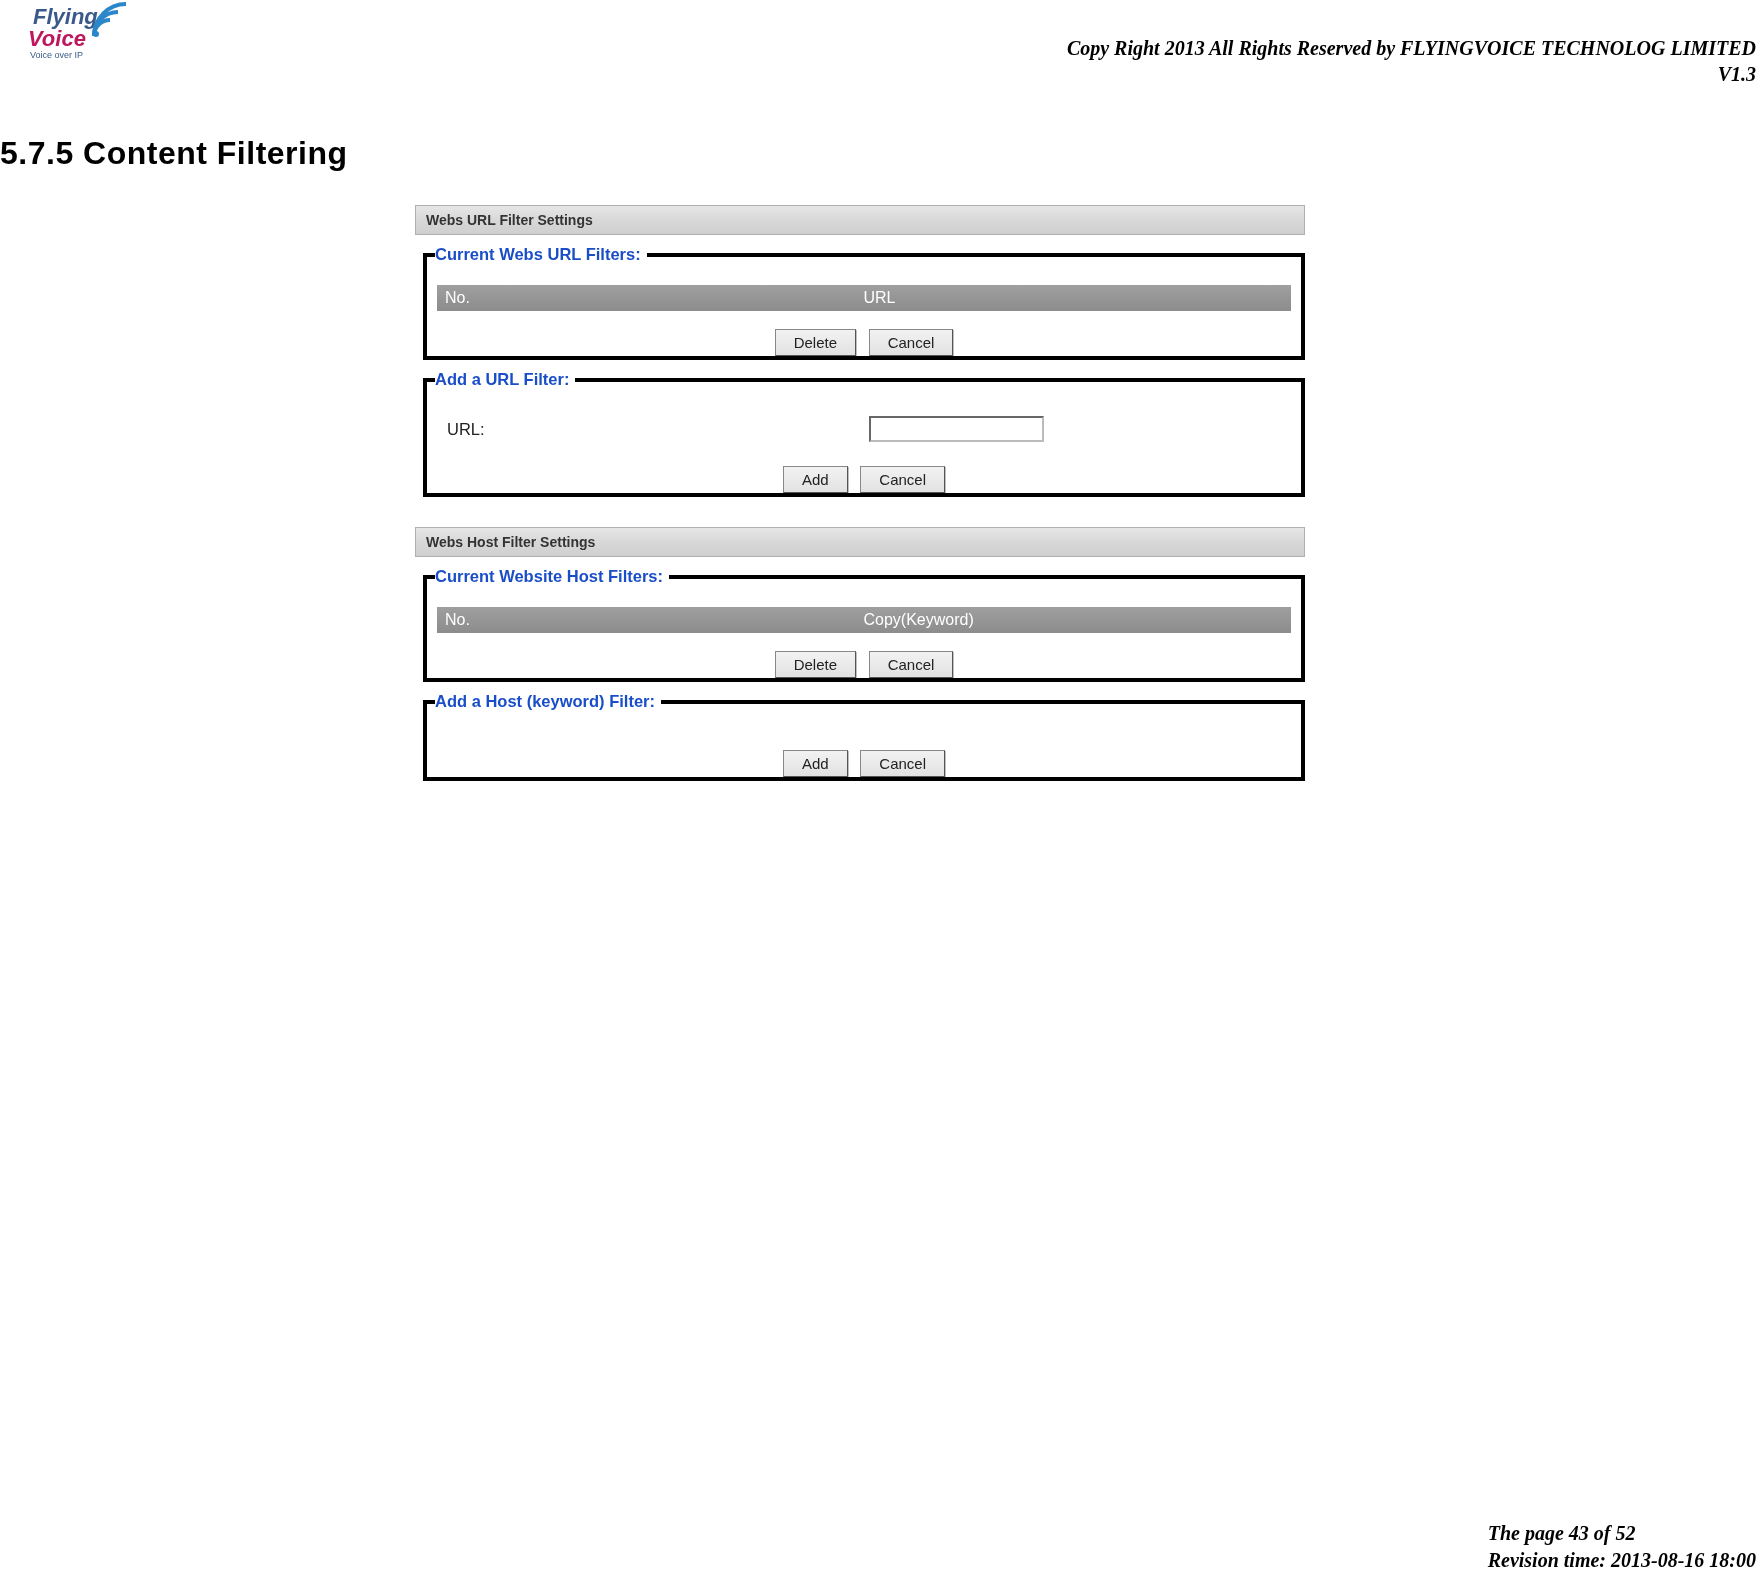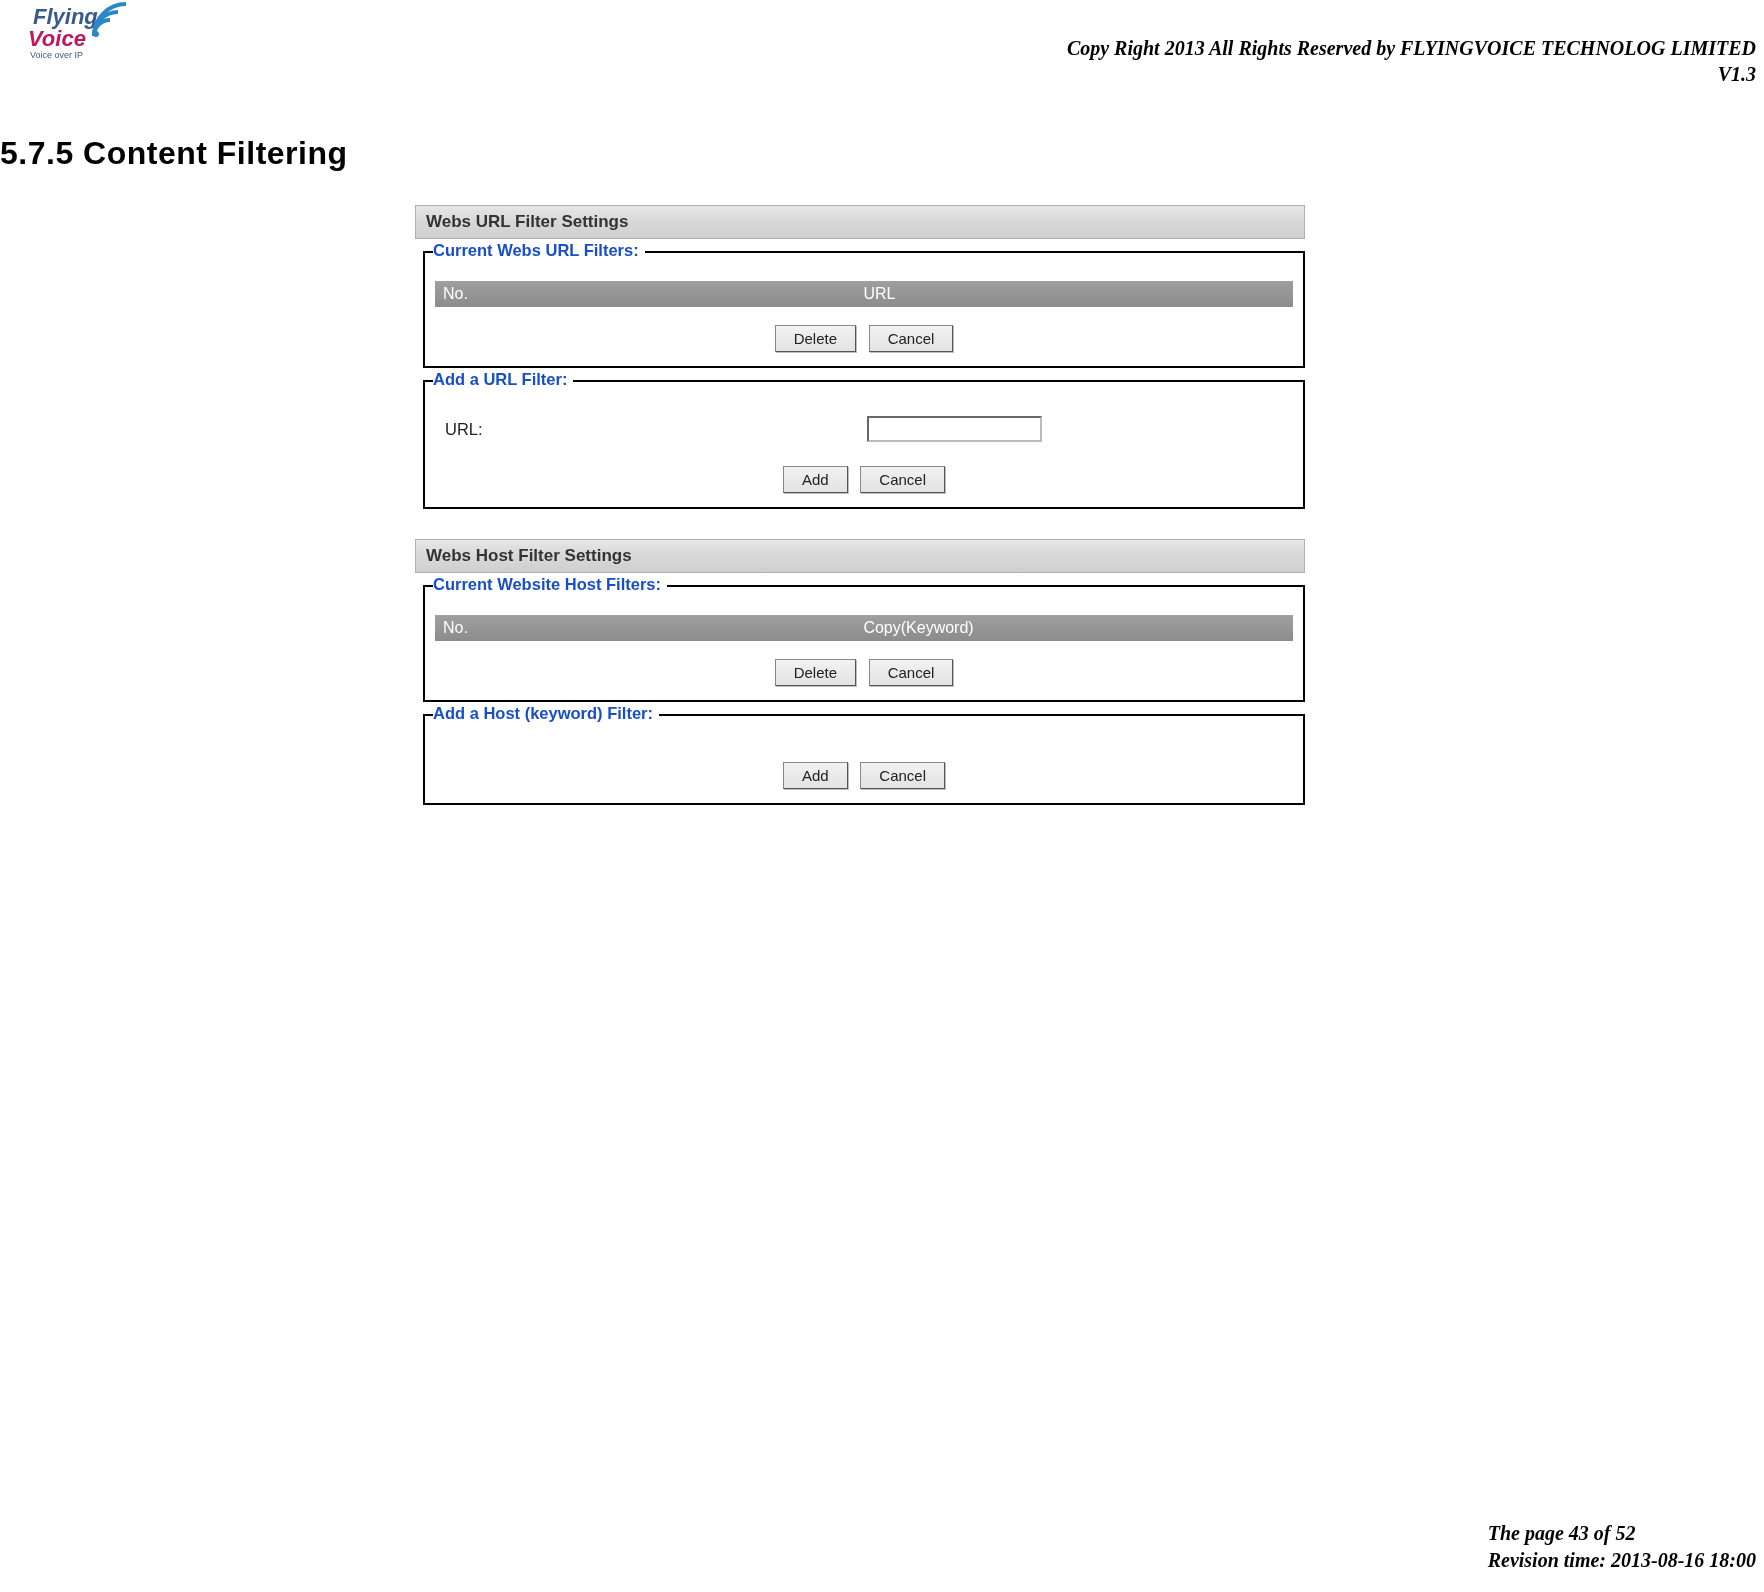--- a/index.html
+++ b/index.html
@@ -78,27 +78,27 @@
       width: 890px;
       font-family: Verdana, Arial, sans-serif;
       font-size: 16.5px;
     }
     .panel-header {
       background: linear-gradient(to bottom, #e6e6e6 0%, #d8d8d8 50%, #cfcfcf 100%);
       border: 1px solid #b0b0b0;
       padding: 6px 10px 6px 10px;
       font-weight: bold;
       color: #333;
-      font-size: 17px;
+      font-size: 14px;
     }
     .fieldset {
       position: relative;
-      border: 2px solid #000000;
-      margin-top: 12px;
-      padding: 28px 10px 14px 10px;
+      border: 4px solid #000000;
+      margin-top: 18px;
+      padding: 28px 10px 0 10px;
       margin-left: 8px;
       margin-right: 0px;
     }
     .fieldset-legend {
       position: absolute;
       top: -12px;
       left: 8px;
       background: #ffffff;
       color: #1a4ec8;
       font-weight: bold;

